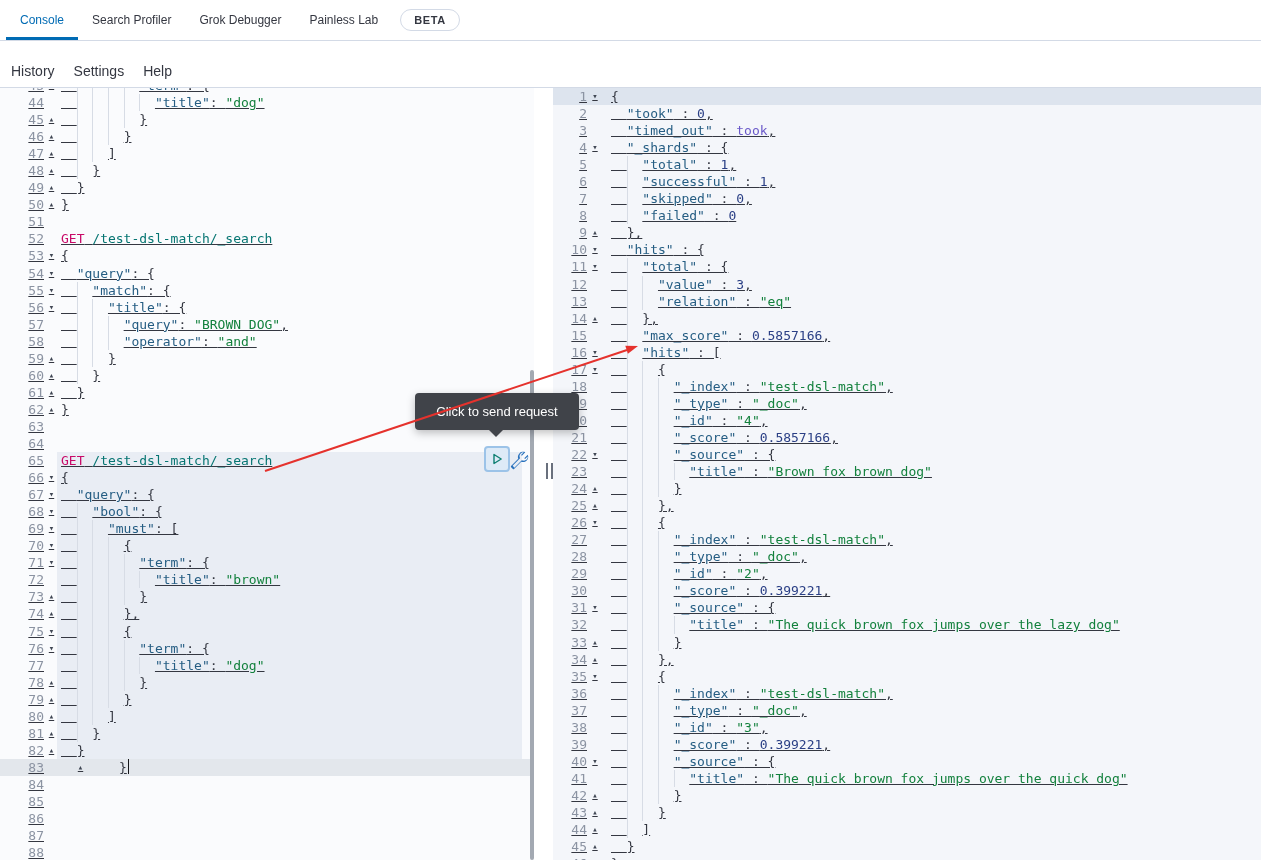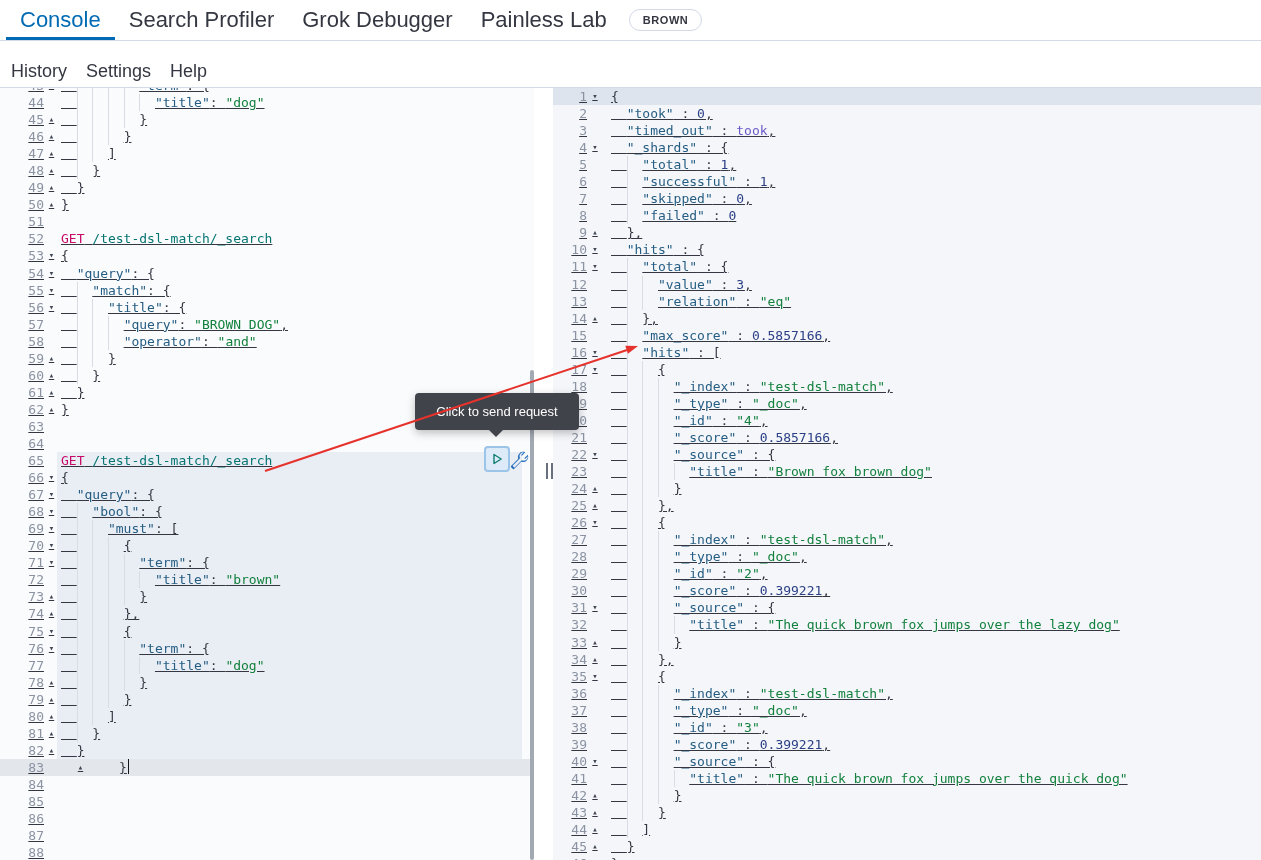--- a/index.html
+++ b/index.html
@@ -1,26 +1,26 @@
 <!DOCTYPE html>
 <html style="--primary: #006bb4; --text: #343741; --border: #d3dae6; --method: #c80a68; --url: #067572; --key: #255d83; --string: #13813d; --number: #2a3f85; --boolean: #6a59c9; --punct: #343741; --guide: #d7dce5; --line-number: #8b93a2; --fold: #404754; --selection: #e9edf4; --active-line-left: #e3e7ec; --active-line-right: #dde4ee; --left-bg: #fafbfd; --right-bg: #f4f6fa; --tooltip-bg: #404349; --arrow: #e5322d; --send-icon: #0e7f72; --wrench-icon: #2a72bd; --grip: #69707d; --scrollbar: #a3a9b2;"><head>
 <meta charset="utf-8">
 <style>
   html,body{margin:0;padding:0;width:1261px;height:860px;overflow:hidden;background:#fff;
     font-family:"Liberation Sans",sans-serif;color:var(--text,#343741);}
   
   .topnav{height:40px;border-bottom:1px solid var(--border,#d3dae6);display:flex;align-items:stretch;padding:0 6px;background:#fff;}
-  .tab{display:flex;align-items:center;padding:0 14px;font-size:22px;color:var(--text,#343741);cursor:pointer;position:relative;}
+  .tab{display:flex;align-items:center;padding:0 14px;font-size:12px;color:var(--text,#343741);cursor:pointer;position:relative;}
   .tab.active{color:var(--primary,#006bb4);box-shadow:inset 0 -3px 0 var(--primary,#006bb4);}
   .tab-group{display:flex;align-items:center;}
   .beta{margin-left:8px;border:1px solid var(--border,#d3dae6);border-radius:14px;padding:4px 13px;
     font-size:11px;font-weight:bold;letter-spacing:.6px;color:var(--text,#343741);background:#fff;}
   
   .menubar{height:46px;border-bottom:1px solid var(--border,#d3dae6);display:flex;align-items:center;padding:0 10px;gap:17px;background:#fff;}
-  .menu-item{font-size:18px;color:var(--text,#343741);cursor:pointer;padding:0 1px;margin-top:14px;}
+  .menu-item{font-size:14px;color:var(--text,#343741);cursor:pointer;padding:0 1px;margin-top:14px;}
   
   .editor-wrap{position:relative;height:772px;background:#fff;}
   .pane{position:absolute;top:0;bottom:0;overflow:hidden;text-decoration:underline;}
   .pane.left{left:0;width:534px;background:var(--left-bg,#fafbfd);}
   .pane.right{left:553px;right:0;background:var(--right-bg,#f4f6fa);}
   .lines{font-family:"DejaVu Sans Mono",monospace;font-size:13px;line-height:17.06px;}
   .pane.left .lines{margin-top:-11px;}
   .row{display:flex;height:17.06px;position:relative;}
   .row .num,.row .fold,.row .code{position:relative;z-index:1;}
   .num{flex:none;text-align:right;color:var(--line-number,#8b93a2);}
@@ -67,21 +67,21 @@
 </style>
 </head>
 <body>
 
 <div class="topnav">
   <div class="tab active">Console</div>
   <div class="tab">Search Profiler</div>
   <div class="tab">Grok Debugger</div>
   <div class="tab-group">
     <div class="tab">Painless Lab</div>
-    <span class="beta">BROWN</span>
+    <span class="beta">BETA</span>
   </div>
 </div>
 
 <div class="menubar">
   <span class="menu-item">History</span>
   <span class="menu-item">Settings</span>
   <span class="menu-item">Help</span>
 </div>
 
 <div class="editor-wrap">

